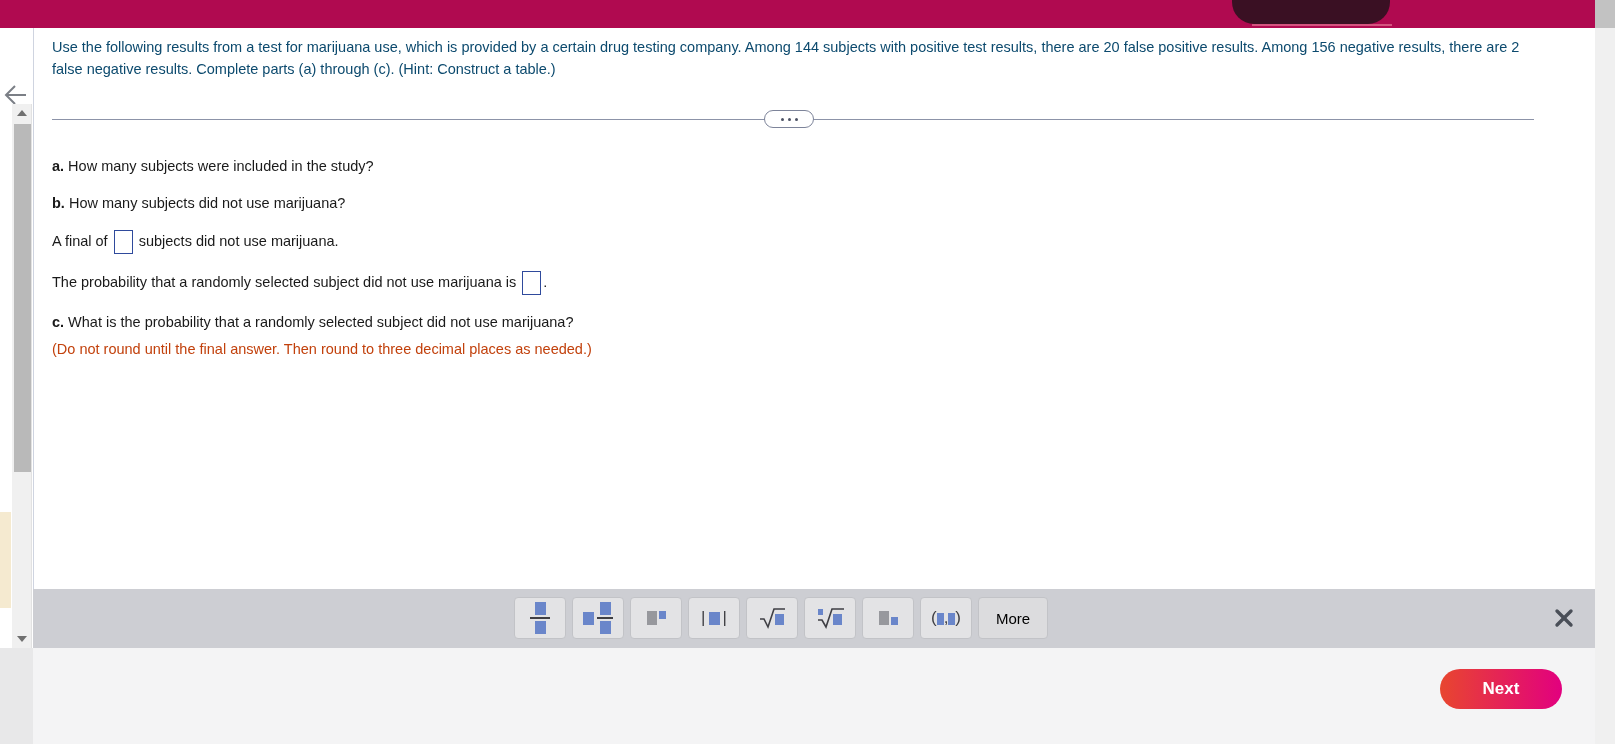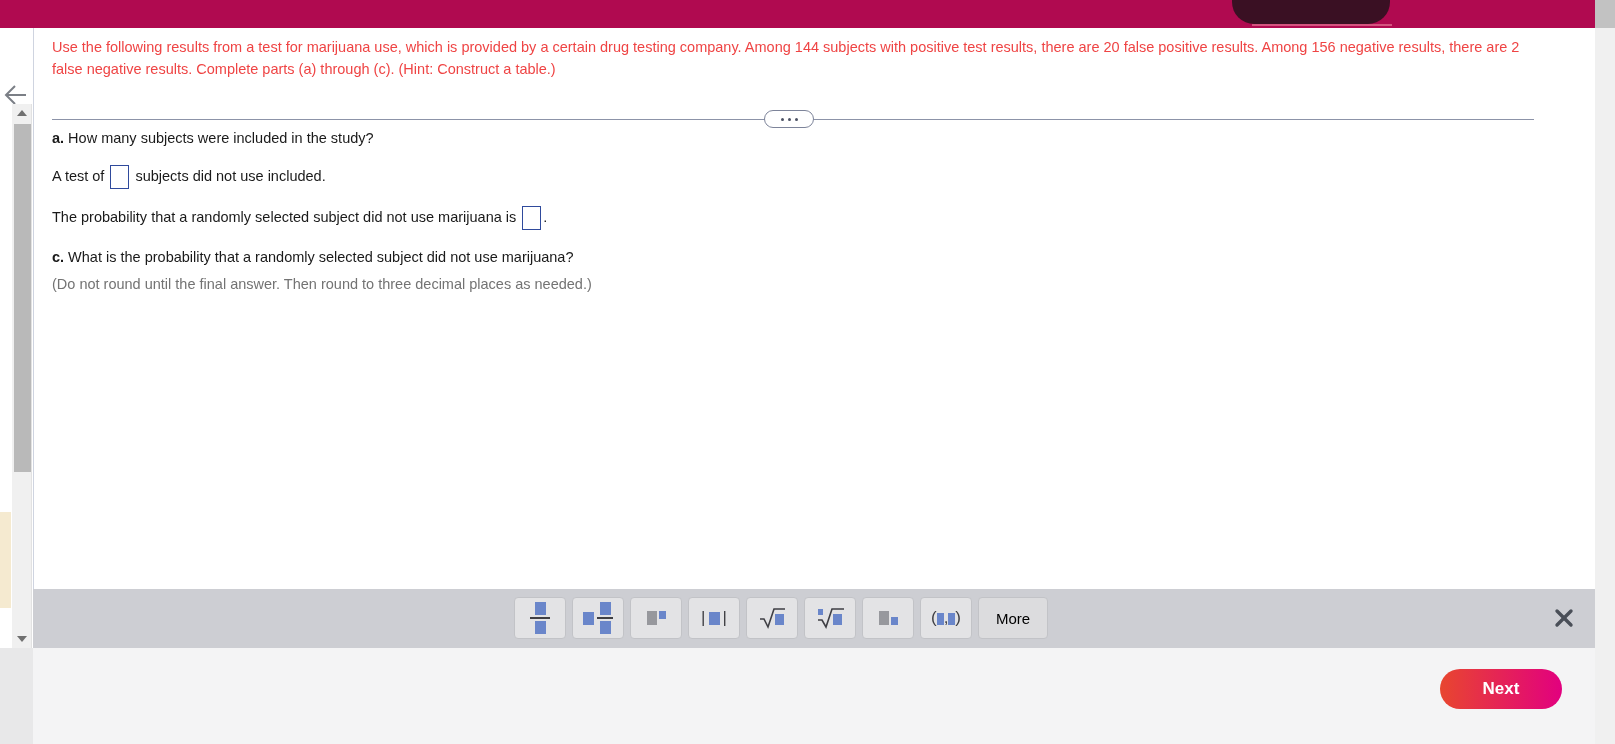--- a/index.html
+++ b/index.html
@@ -106,21 +106,21 @@
     background: #ffffff;
     border-left: 1px solid #cfd4e0;
   }
 
   .prompt {
     position: absolute;
     left: 18px; top: 8px;
     width: 1482px;
     font-size: 14.5px;
     line-height: 22px;
-    color: #ef4444;
+    color: #0c4a6e;
   }
 
   .divider-wrap {
     position: absolute;
     left: 18px; top: 78px;
     width: 1482px; height: 26px;
   }
   .divider-line {
     position: absolute;
     left: 0; top: 13px;
@@ -142,41 +142,41 @@
   }
   .divider-pill i {
     display: block;
     width: 3px; height: 3px;
     border-radius: 50%;
     background: #4c5264;
   }
 
   .qbody {
     position: absolute;
-    left: 18px; top: 100px;
+    left: 18px; top: 128px;
     width: 1440px;
     font-size: 14.5px;
     color: #1a1a1a;
   }
   .qline { margin-bottom: 17px; line-height: 20px; white-space: nowrap; }
   .qline.part { font-weight: normal; }
   .qline b { font-weight: bold; }
 
   .answer-box {
     display: inline-block;
     vertical-align: middle;
     width: 19px; height: 24px;
     border: 1px solid #2f4a9c;
     background: #ffffff;
     margin: 0 2px;
     cursor: text;
   }
 
   .hint-blue {
-    color: #737373;
+    color: #c2410c;
     font-size: 14.5px;
     line-height: 20px;
     margin-top: -10px;
   }
 
   
   .math-toolbar {
     position: absolute;
     left: 33px; top: 589px;
     width: 1562px; height: 59px;
@@ -310,23 +310,26 @@
       </div>
     </div>
 
     <div class="qbody">
 
       <div class="qline part">
         <b>a.</b><span> How many subjects were included in the study?</span>
       </div>
 
 
+      <div class="qline part">
+        <b>b.</b><span> How many subjects did not use marijuana?</span>
+      </div>
 
       <div class="qline">
-        <span>A test of </span><span class="answer-box"></span><span> subjects did not use included.</span>
+        <span>A final of </span><span class="answer-box"></span><span> subjects did not use marijuana.</span>
       </div>
 
       <div class="qline">
         <span>The probability that a randomly selected subject did not use marijuana is </span><span class="answer-box"></span><span>.</span>
       </div>
 
       <div class="qline part">
         <b>c.</b><span> What is the probability that a randomly selected subject did not use marijuana?</span>
       </div>
 

